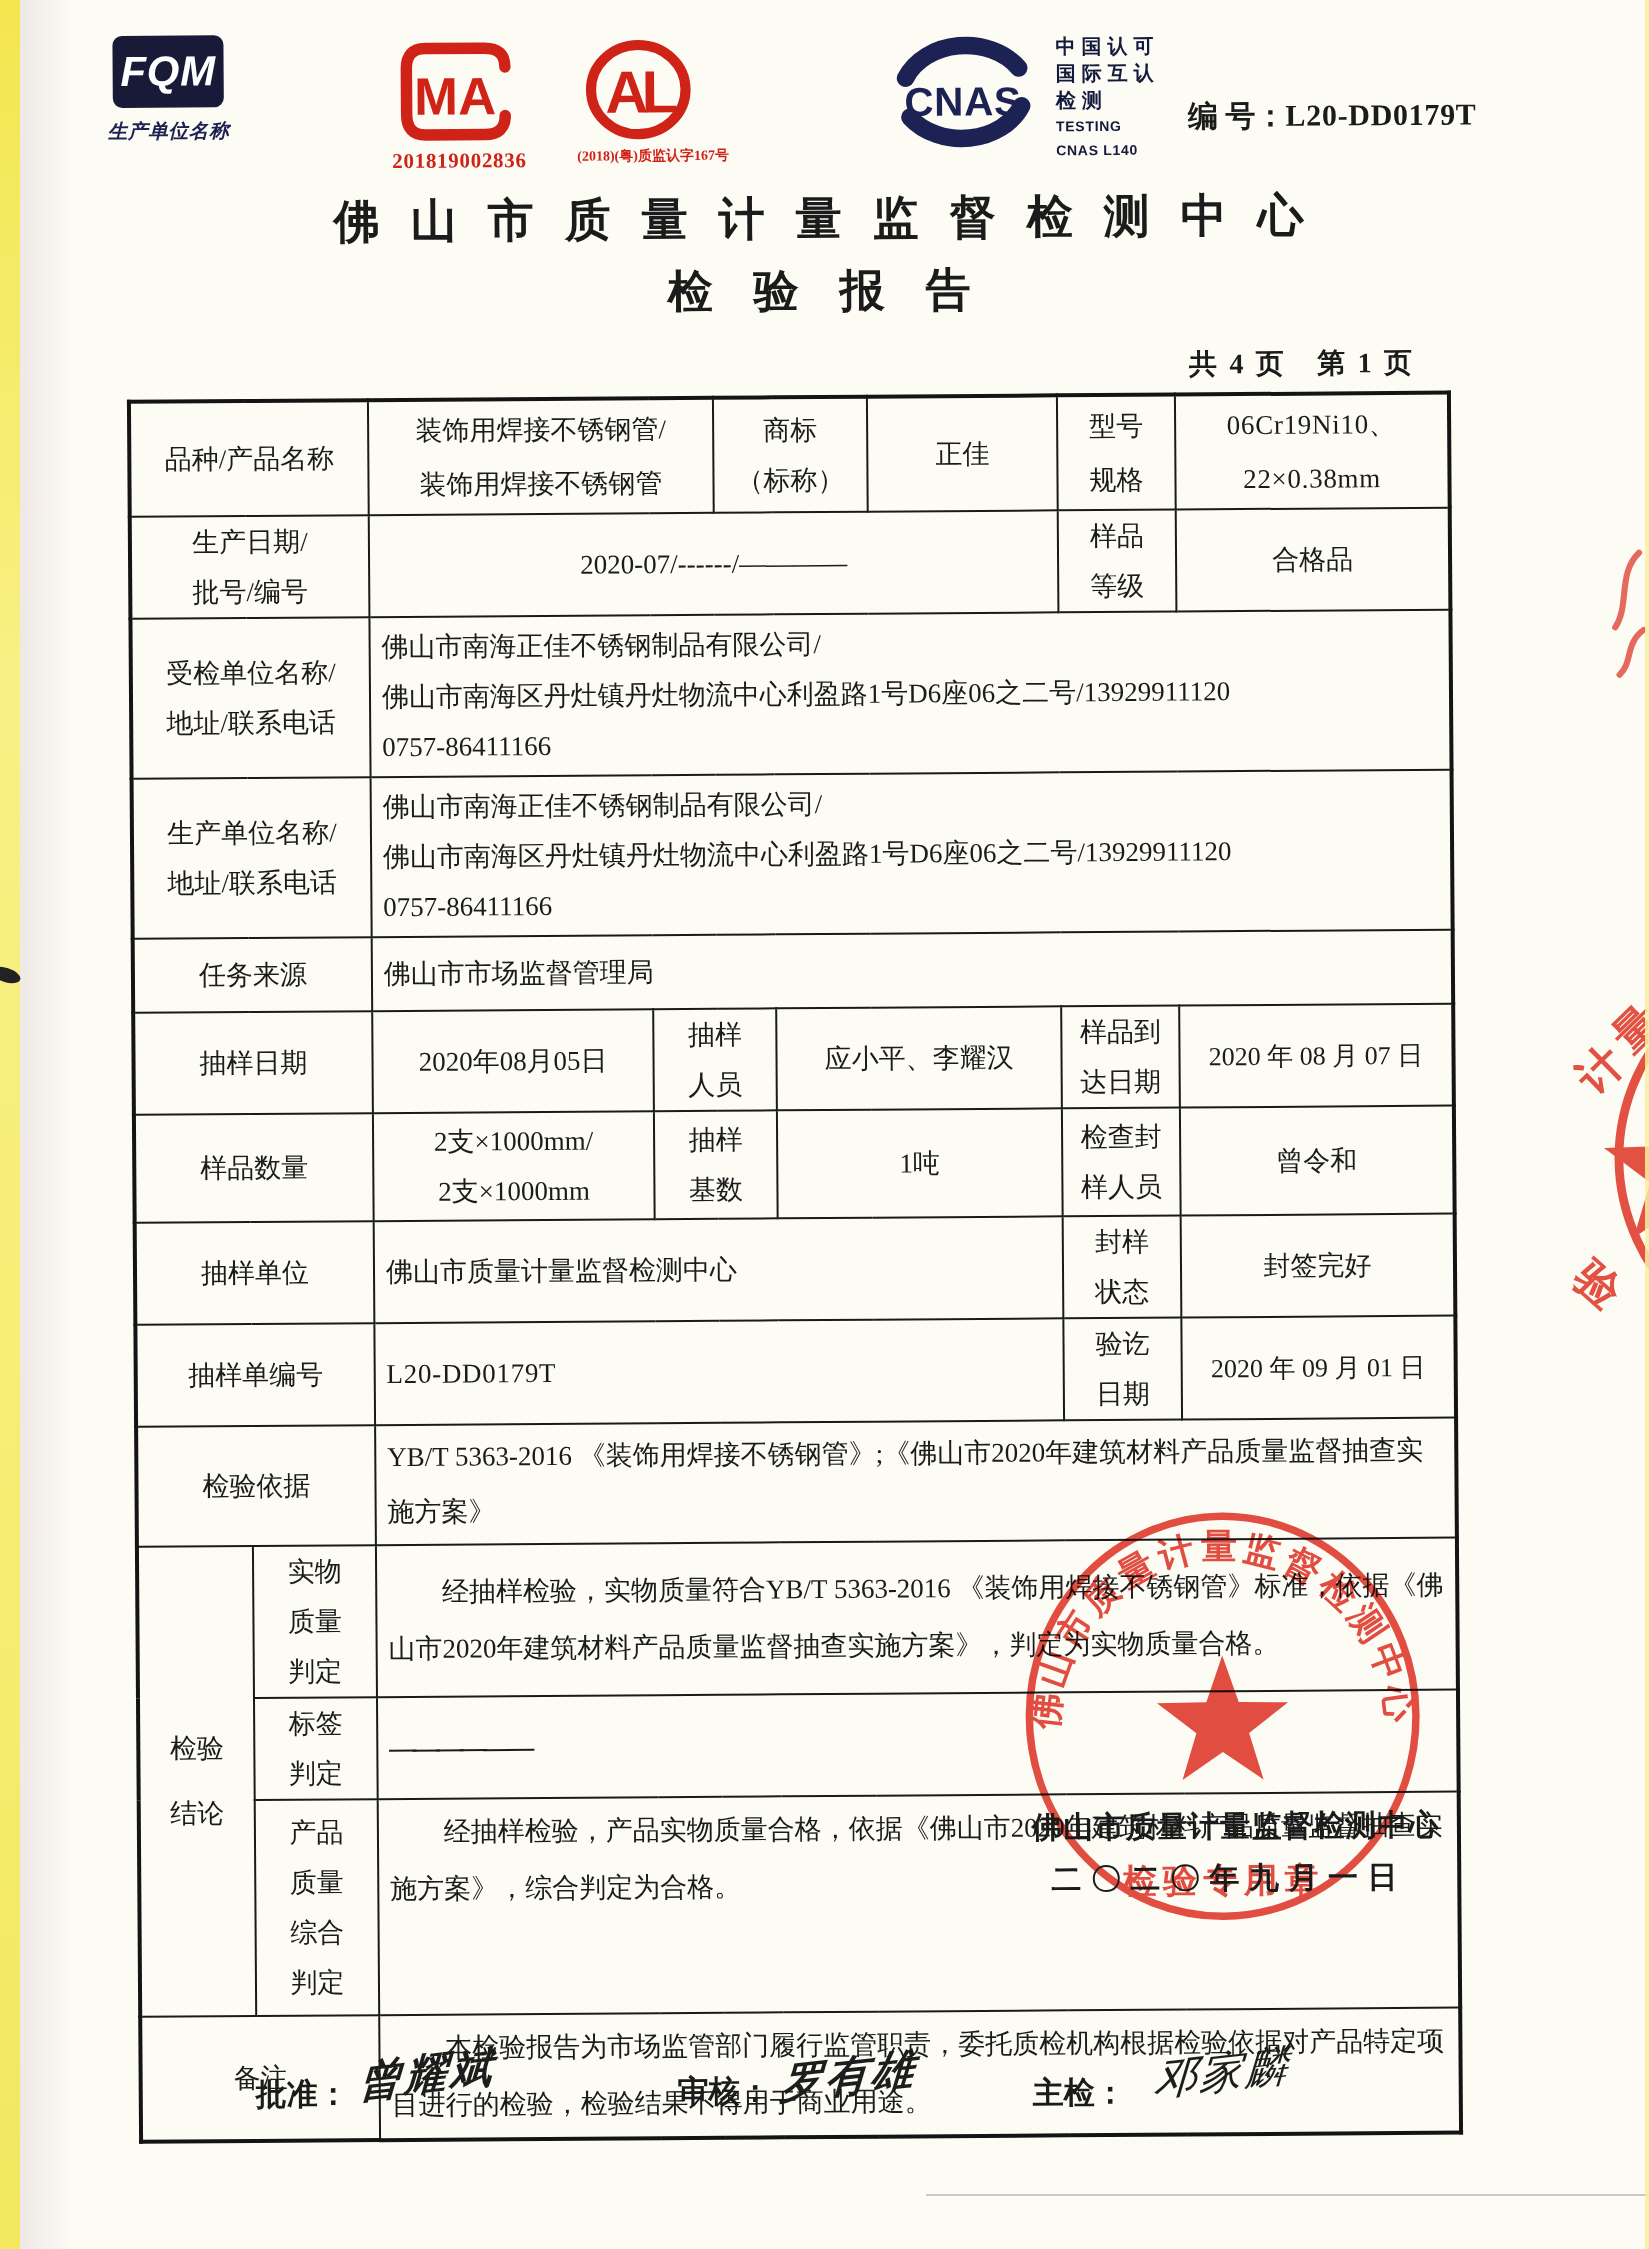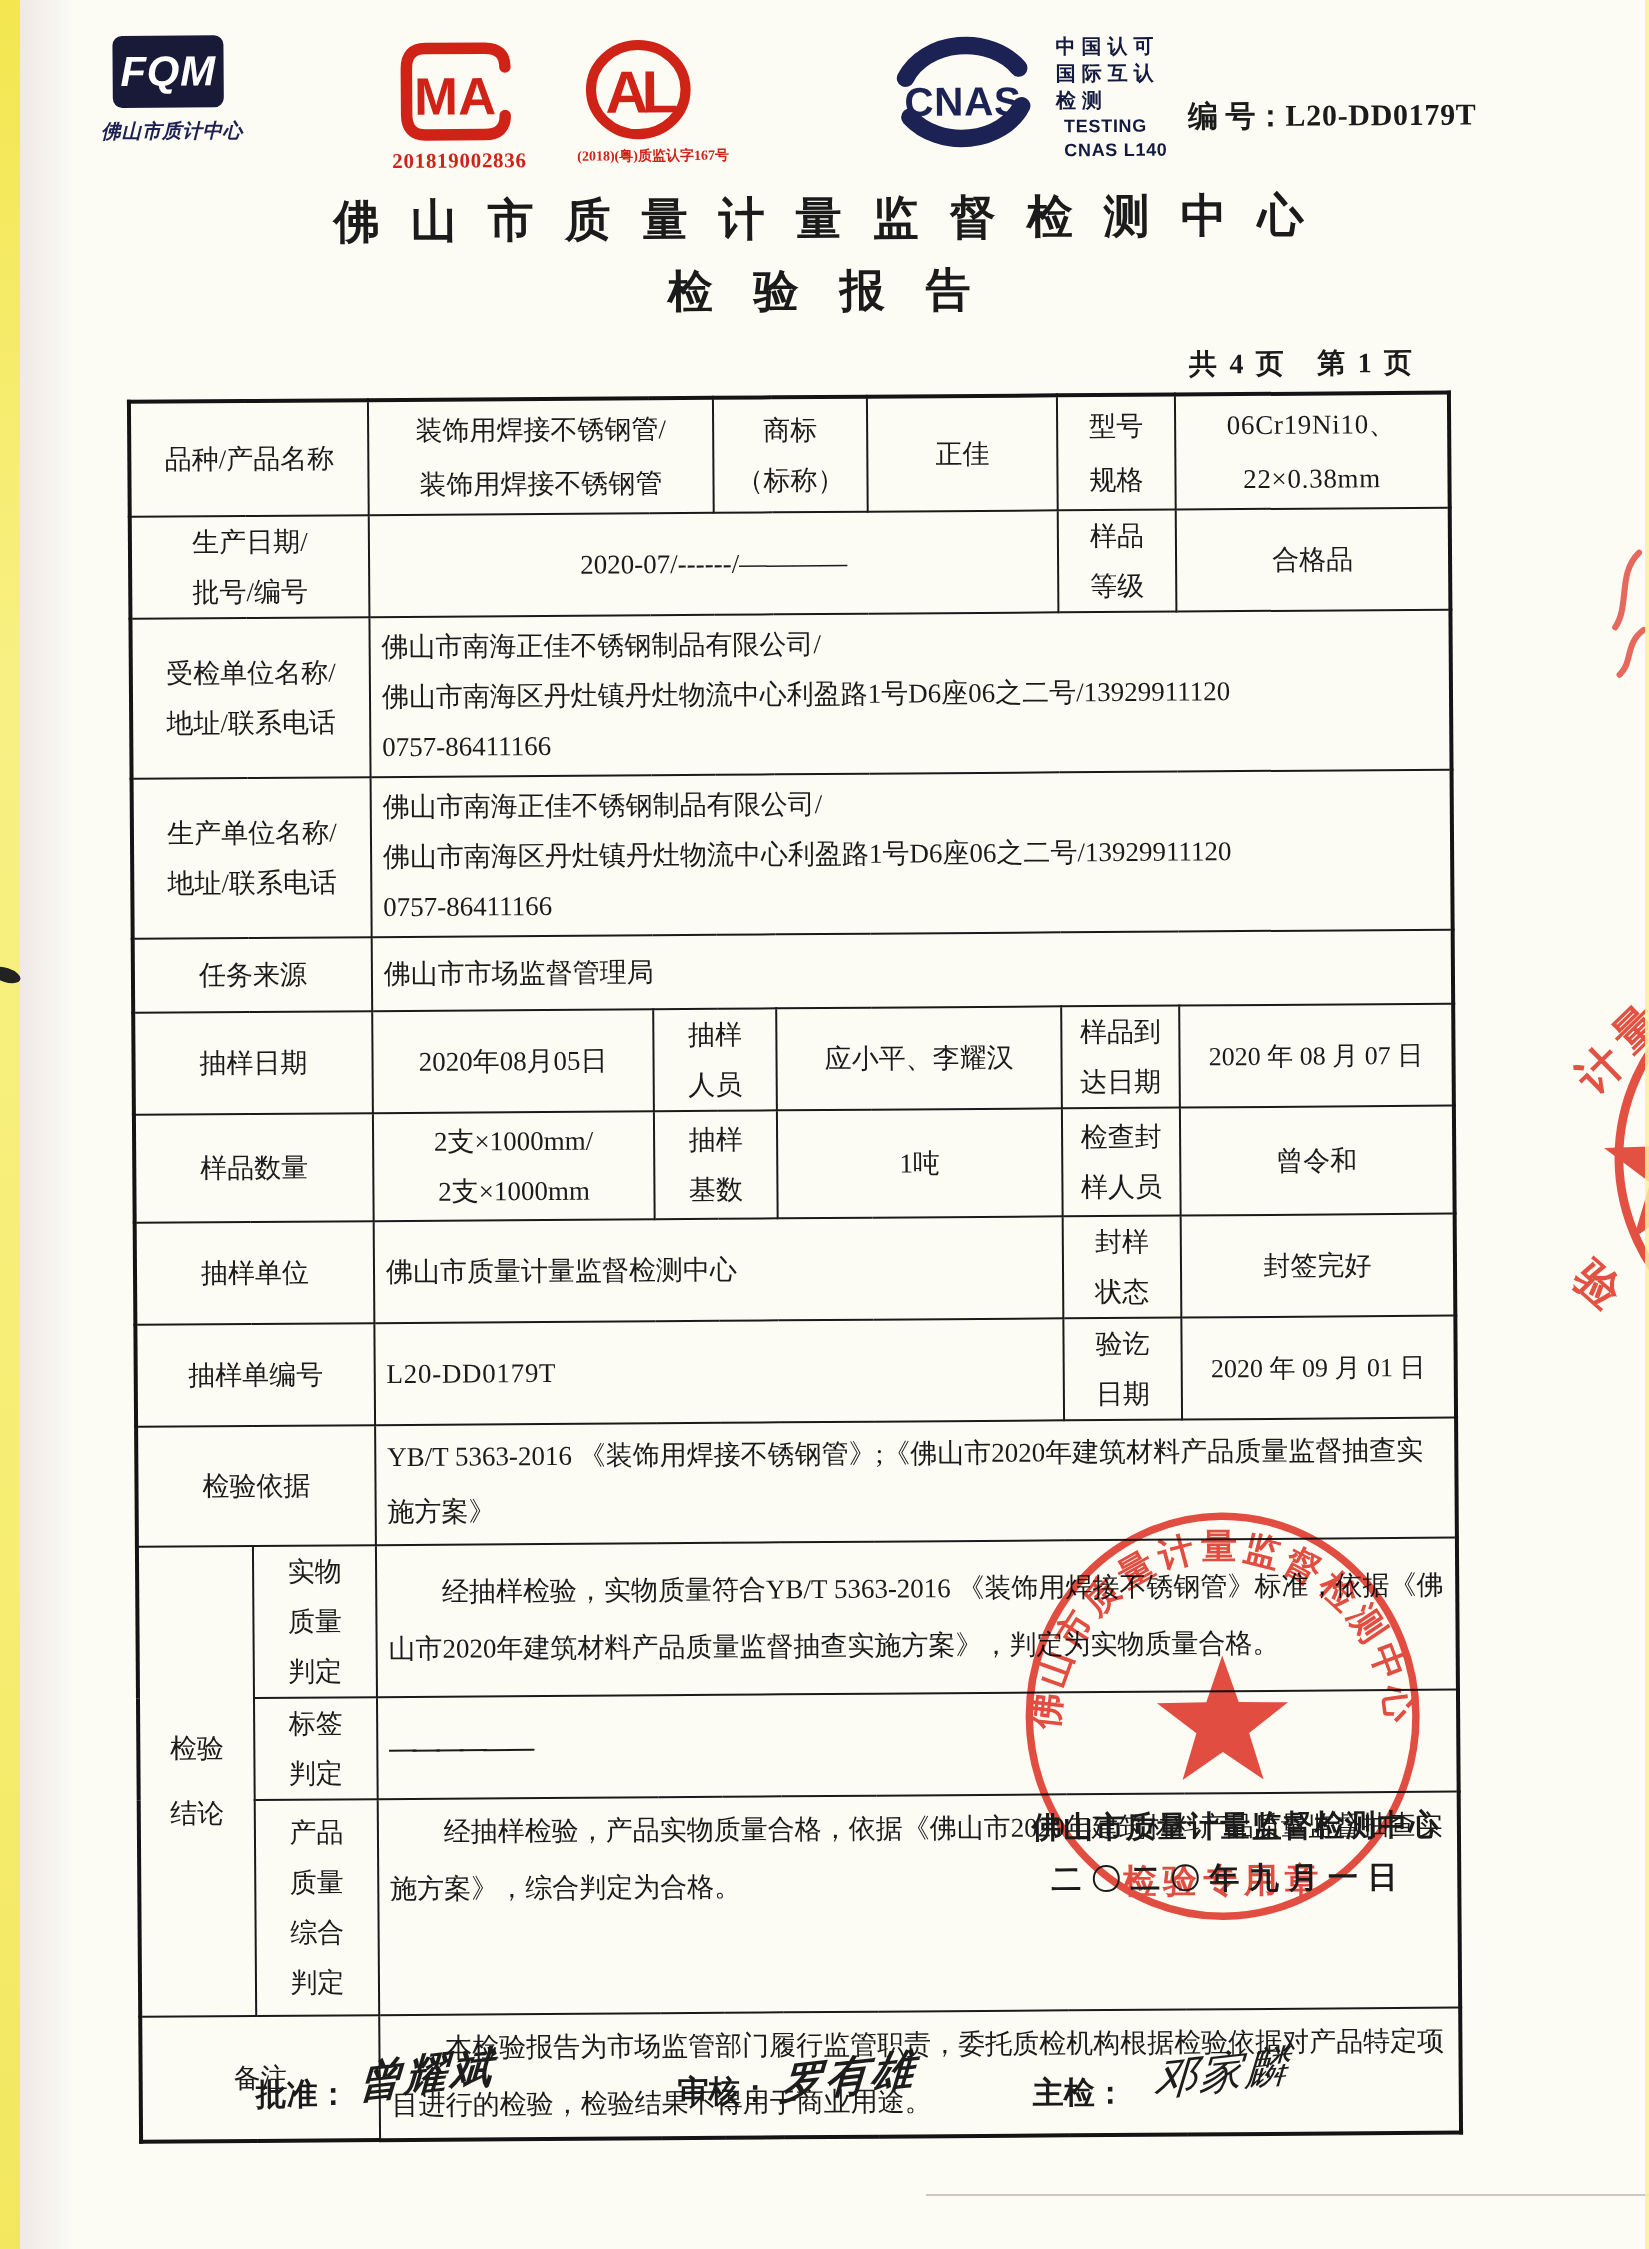--- a/index.html
+++ b/index.html
@@ -27,21 +27,21 @@
   .cal{position:absolute;left:584px;top:37px;width:122px;text-align:center;}
   .cal-caption{margin-top:2.7px;color:#cf2317;font-weight:700;font-size:14px;white-space:nowrap;}
   .ilac{position:absolute;left:748px;top:32px;width:124px;height:127px;border-radius:50%;
         background:repeating-radial-gradient(circle at 50% 42%,#2c3a86 0 2px,#fdfcf6 2px 8px);
         display:flex;align-items:center;justify-content:center;overflow:hidden;}
   .ilac-band{background:rgba(253,252,246,.75);width:100%;text-align:center;padding:2.7px 0;}
   .ilac-band span{color:#27347c;font-weight:700;font-size:23px;font-family:"Liberation Sans",sans-serif;}
   .cnas{position:absolute;left:894px;top:37px;width:155px;}
   .accr{position:absolute;left:1063px;top:35px;color:#141a3e;font-weight:700;}
   .accr .cjk{font-size:20px;letter-spacing:6px;line-height:27px;white-space:nowrap;}
-  .accr .lat{font-size:18px;letter-spacing:0.7px;line-height:24px;font-family:"Liberation Sans",sans-serif;margin-left:8px;}
+  .accr .lat{font-size:14px;letter-spacing:0.7px;line-height:24px;font-family:"Liberation Sans",sans-serif;}
   .report-no{position:absolute;left:1195px;top:99px;font-size:30px;font-weight:700;white-space:nowrap;}
   .report-no .rn{font-family:"Liberation Serif",serif;letter-spacing:0.7px;}
 
   
   .title{position:absolute;left:0;top:188px;width:1650px;text-align:center;font-size:46px;font-weight:700;
          letter-spacing:31px;text-indent:31px;white-space:nowrap;}
   .subtitle{position:absolute;left:0;top:261px;width:1650px;text-align:center;font-size:45px;font-weight:700;
          letter-spacing:41px;text-indent:41px;white-space:nowrap;}
   .page-info{position:absolute;right:230px;top:348px;font-size:28px;font-weight:700;letter-spacing:2.7px;}
 
@@ -87,21 +87,21 @@
   <div class="edge-right"></div>
   <div class="blot-left"></div>
   <div class="scan-line"></div>
 
   <div class="sheet">
 
     <div class="fqm">
       <div class="fqm-box">
           <span>FQM</span>
         </div>
-      <div class="fqm-caption">佛山市质计中心</div>
+      <div class="fqm-caption">生产单位名称</div>
     </div>
 
     <div class="cma">
       <svg width="126" height="108" viewBox="0 0 186 160">
         <path d="M166,44 Q166,16 136,16 L48,16 Q20,16 20,46 L20,114 Q20,144 48,144 L136,144 Q166,144 166,116" fill="none" stroke="#cf2317" stroke-width="17" stroke-linecap="round"></path>
         <text x="92" y="114" text-anchor="middle" font-size="78" font-weight="900" fill="#cf2317" font-family="Liberation Sans, sans-serif">MA</text>
       </svg>
       <div class="cma-num">201819002836</div>
     </div>
 

